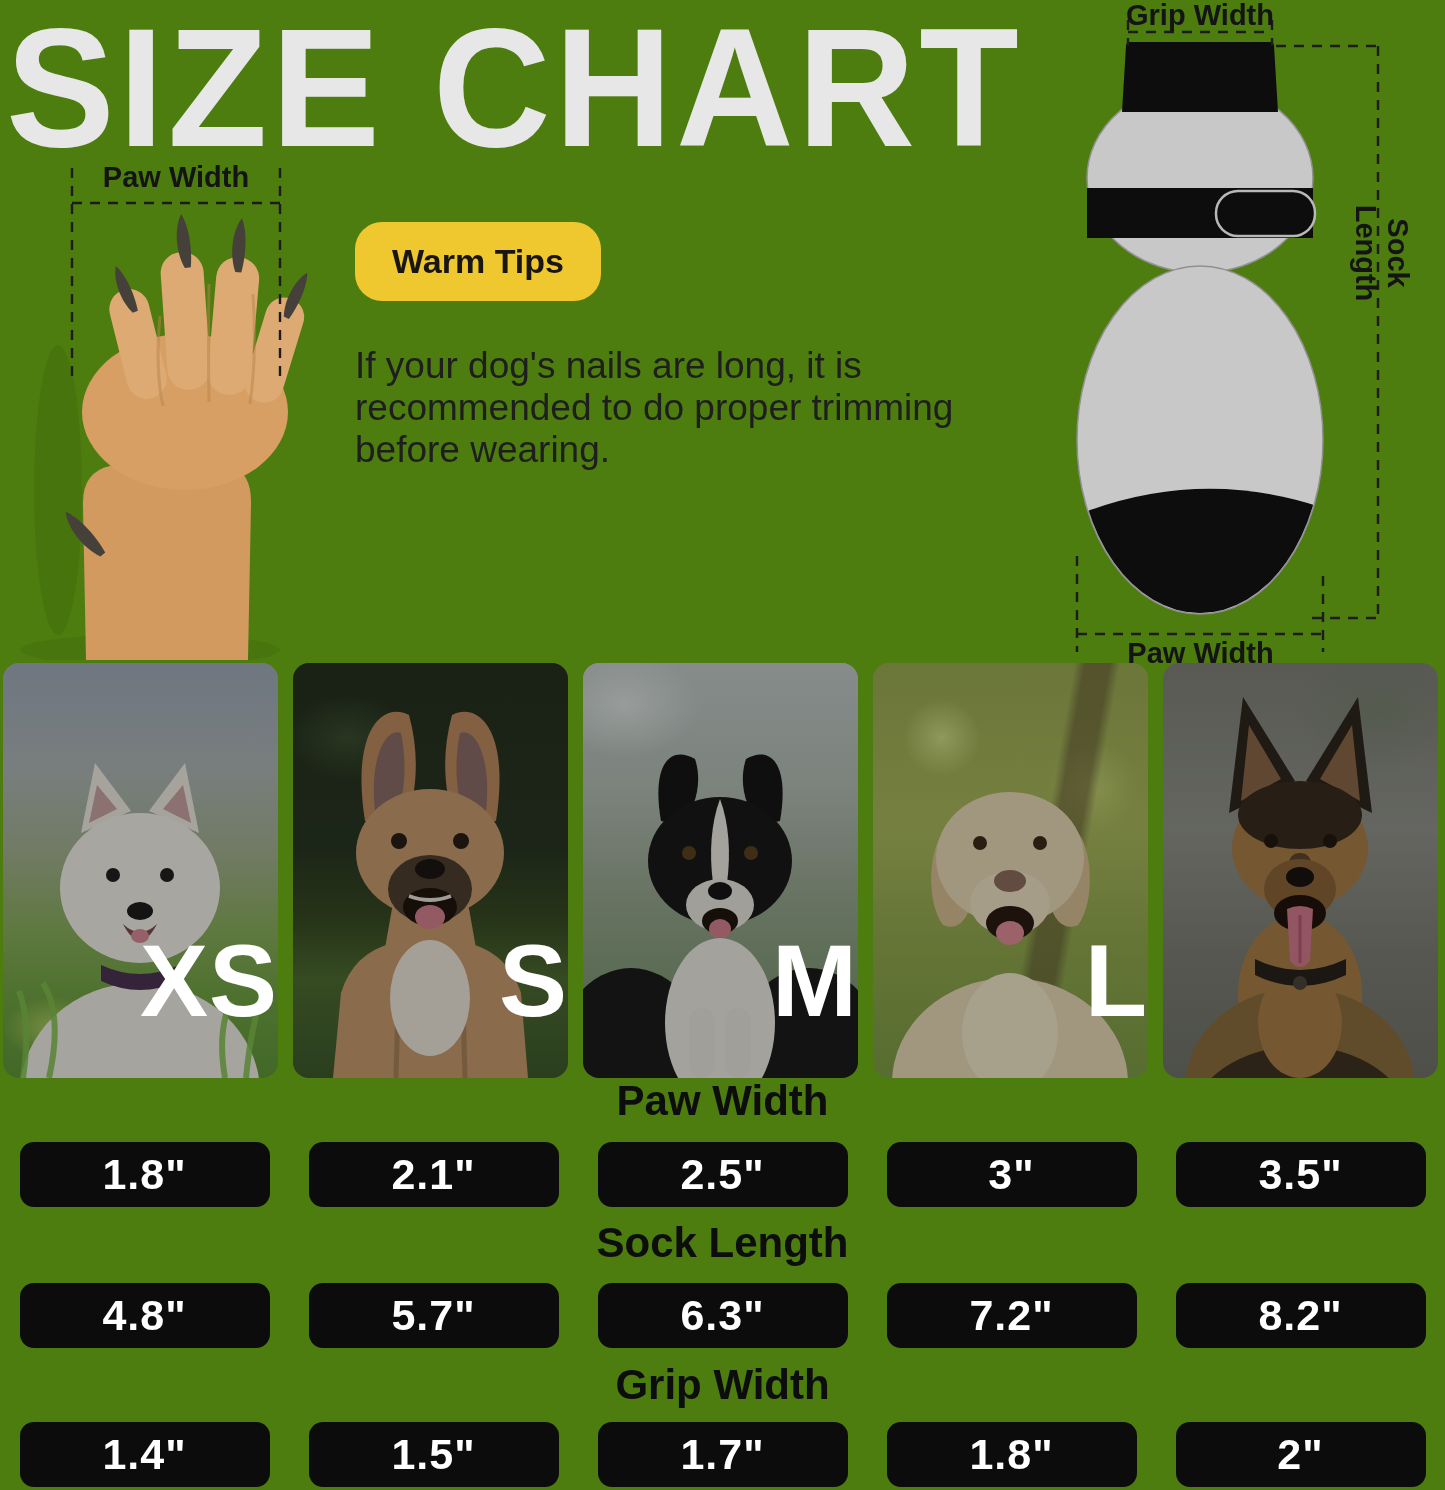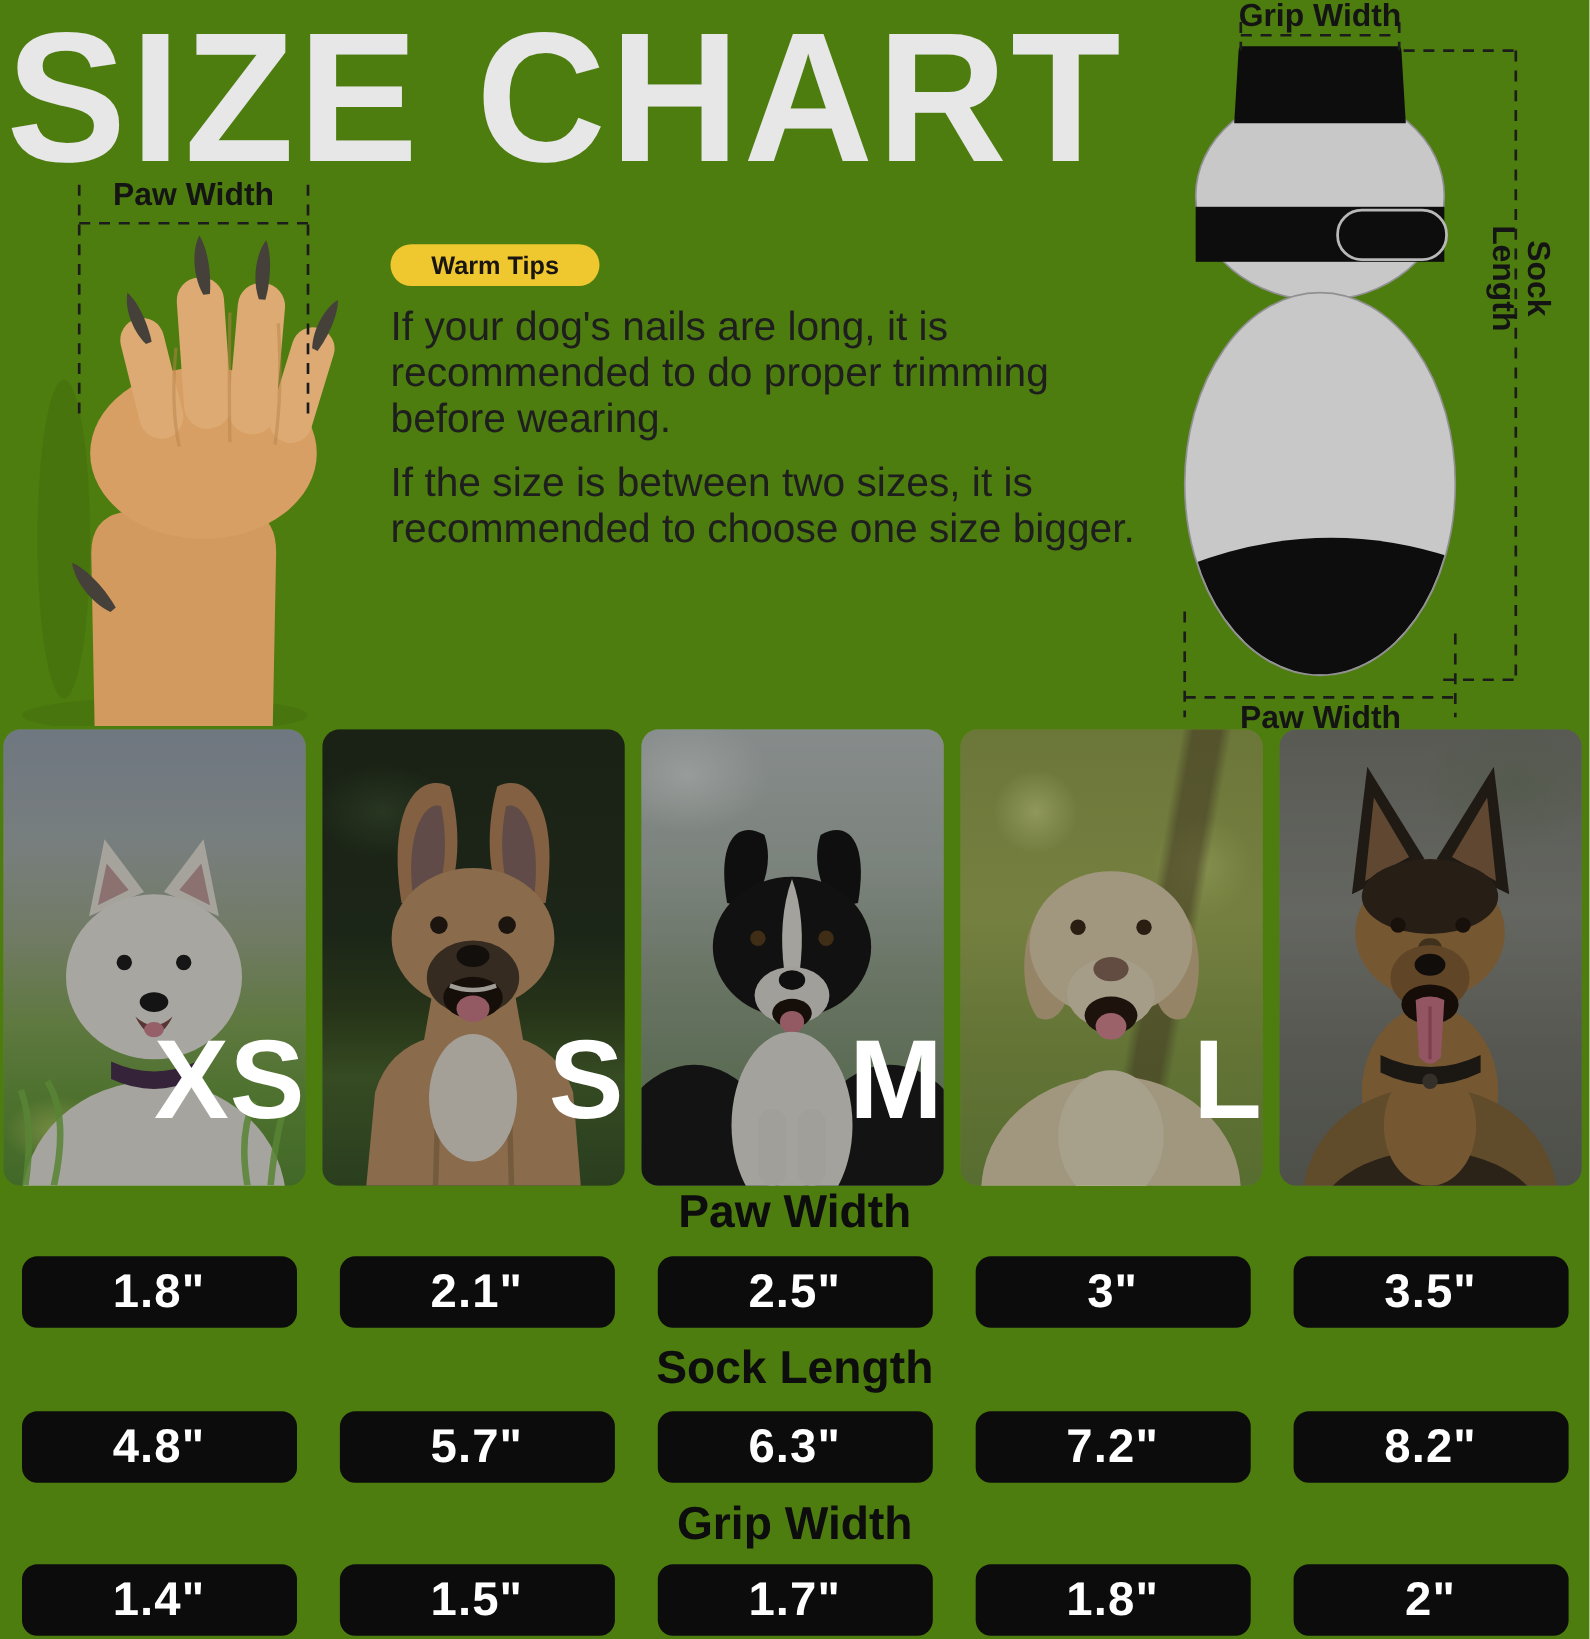--- a/index.html
+++ b/index.html
@@ -15,22 +15,22 @@
   }
   
   .fig-label { position:absolute; font-size:29px; font-weight:600; color:#141414; line-height:1.1; }
   
   .paw-figure { position:absolute; left:0; top:160px; width:340px; height:500px; }
   .paw-figure svg { position:absolute; left:0; top:0; }
   .paw-figure .fig-label { left:72px; top:2px; width:208px; text-align:center; }
   
   .tips { position:absolute; left:355px; top:222px; width:680px; }
   .tips-pill {
-    display:inline-block; background:#efc72e; color:#181512; font-size:23px;
-    font-weight:700; padding:6px 37px; border-radius:27px; margin:0 0 16px 0; line-height:1.15;
+    display:inline-block; background:#efc72e; color:#181512; font-size:34px;
+    font-weight:700; padding:20px 37px; border-radius:27px; margin:0 0 44px 0; line-height:1.15;
   }
   .tips p { font-size:37px; line-height:42px; color:#1e1e1e; margin:0 0 16px 0; }
   
   .sock-figure { position:absolute; left:1060px; top:0; width:385px; height:680px; }
   .sock-figure svg { position:absolute; left:0; top:0; }
   .grip-label   { left:38px;  top:0;     width:204px; text-align:center; }
   .socklen-label{ left:253px; top:238px; width:170px; height:30px; text-align:center;
                   transform:rotate(90deg); transform-origin:center; }
   .sockpaw-label{ left:18px;  top:638px; width:245px; text-align:center; }
   
@@ -114,21 +114,20 @@
         <line class="dash" x1="280" y1="8" x2="280" y2="218"></line>
         <line class="dash" x1="72" y1="43" x2="280" y2="43"></line>
       </g>
     </svg>
     <div class="fig-label">Paw Width</div>
   </div>
 
   <div class="tips">
     <div class="tips-pill">Warm Tips</div>
     <p>If your dog's nails are long, it is recommended to do proper trimming before wearing.</p>
-    <p>If the size is between two sizes, it is recommended to choose one size bigger.</p>
   </div>
 
   <div class="sock-figure">
     <svg width="385" height="680" viewBox="0 0 385 680">
       <ellipse cx="140" cy="178" rx="113" ry="95" fill="#c8c8c8" stroke="#909090" stroke-width="1.5"></ellipse>
       <ellipse cx="140" cy="440" rx="123" ry="174" fill="#c8c8c8" stroke="#909090" stroke-width="1.5"></ellipse>
       <path d="M66,46 Q66,42 70,42 L210,42 Q214,42 214,46 L218,112 L62,112 Z" fill="#0d0d0d"></path>
       <rect x="27" y="188" width="226" height="50" fill="#0d0d0d"></rect>
       <rect x="156" y="191" width="99" height="45" rx="22" fill="#0d0d0d" stroke="#b8b8b8" stroke-width="2.5"></rect>
       <clipPath id="footclip">

